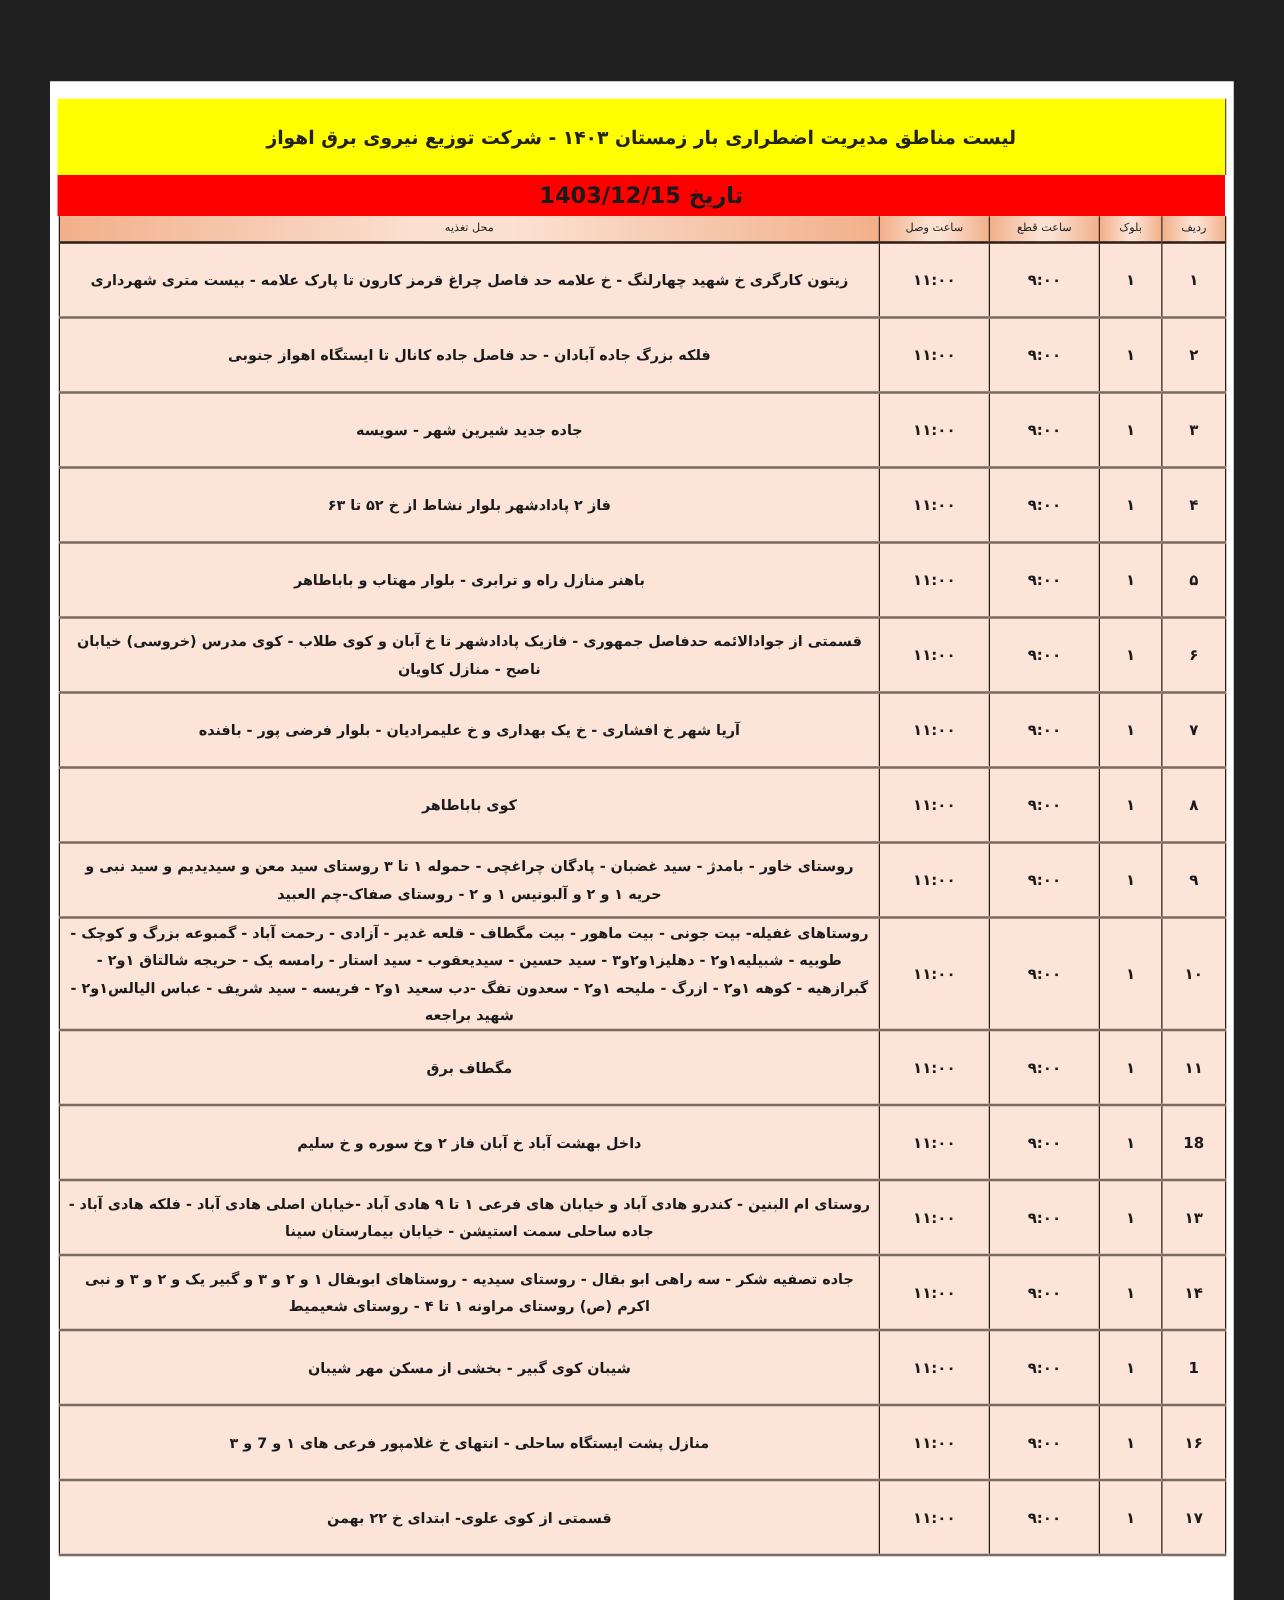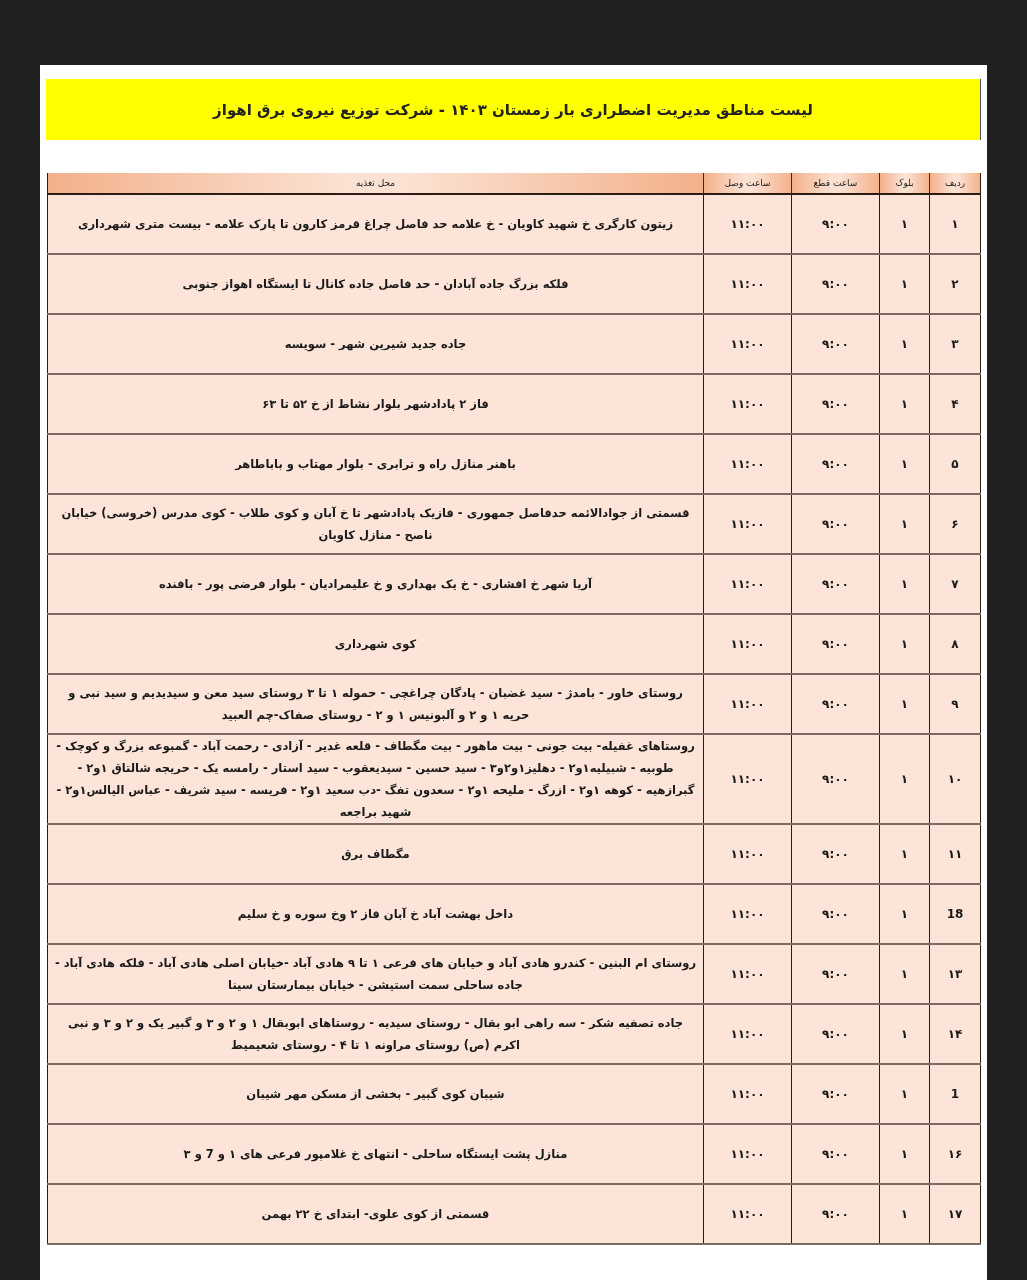--- a/index.html
+++ b/index.html
@@ -38,20 +38,21 @@
   table.grid td.num { font-size:12px; }
   table.grid tr td:first-child, table.grid tr th:first-child { border-right:1px solid #2b1d14; }
   table.grid td:last-child, table.grid th:last-child { border-left:1px solid #2b1d14; }
   .desc { text-align:center; }
 </style>
 </head>
 <body>
 
 <div class="page">
   <div class="banner-yellow">لیست مناطق مدیریت اضطراری بار زمستان ۱۴۰۳ - شرکت توزیع نیروی برق اهواز</div>
+  <div class="banner-red">تاریخ 1403/12/15</div>
 
   <table class="grid">
     <colgroup>
       <col style="width:51px">
       <col style="width:50px">
       <col style="width:88px">
       <col style="width:88px">
       <col style="width:656px">
     </colgroup>
     <thead>
@@ -62,21 +63,21 @@
         <th>ساعت وصل</th>
         <th>محل تغذیه</th>
       </tr>
     </thead>
     <tbody id="rows">
         <tr style="height: 60px;">
           <td class="num">۱</td>
           <td class="num">۱</td>
           <td class="num">۹:۰۰</td>
           <td class="num">۱۱:۰۰</td>
-          <td class="desc">زیتون کارگری خ شهید کاویان - خ علامه حد فاصل چراغ قرمز کارون تا پارک علامه - بیست متری شهرداری</td>
+          <td class="desc">زیتون کارگری خ شهید چهارلنگ - خ علامه حد فاصل چراغ قرمز کارون تا پارک علامه - بیست متری شهرداری</td>
         </tr>
         <tr style="height: 60px;">
           <td class="num">۲</td>
           <td class="num">۱</td>
           <td class="num">۹:۰۰</td>
           <td class="num">۱۱:۰۰</td>
           <td class="desc">فلکه بزرگ جاده آبادان -  حد فاصل جاده کانال تا ایستگاه اهواز جنوبی</td>
         </tr>
         <tr style="height: 60px;">
           <td class="num">۳</td>
@@ -111,21 +112,21 @@
           <td class="num">۱</td>
           <td class="num">۹:۰۰</td>
           <td class="num">۱۱:۰۰</td>
           <td class="desc">آریا شهر خ افشاری - خ یک بهداری و خ علیمرادیان - بلوار فرضی پور - بافنده</td>
         </tr>
         <tr style="height: 60px;">
           <td class="num">۸</td>
           <td class="num">۱</td>
           <td class="num">۹:۰۰</td>
           <td class="num">۱۱:۰۰</td>
-          <td class="desc">کوی شهرداری</td>
+          <td class="desc">کوی باباطاهر</td>
         </tr>
         <tr style="height: 60px;">
           <td class="num">۹</td>
           <td class="num">۱</td>
           <td class="num">۹:۰۰</td>
           <td class="num">۱۱:۰۰</td>
           <td class="desc">روستای خاور - بامدژ - سید غضبان - پادگان چراغچی - حموله ۱ تا ۳ روستای سید معن و سیدیدیم و سید نبی و حریه ۱ و ۲ و آلبونیس ۱ و ۲ - روستای صفاک-چم العبید</td>
         </tr>
         <tr style="height: 88px;">
           <td class="num">۱۰</td>

